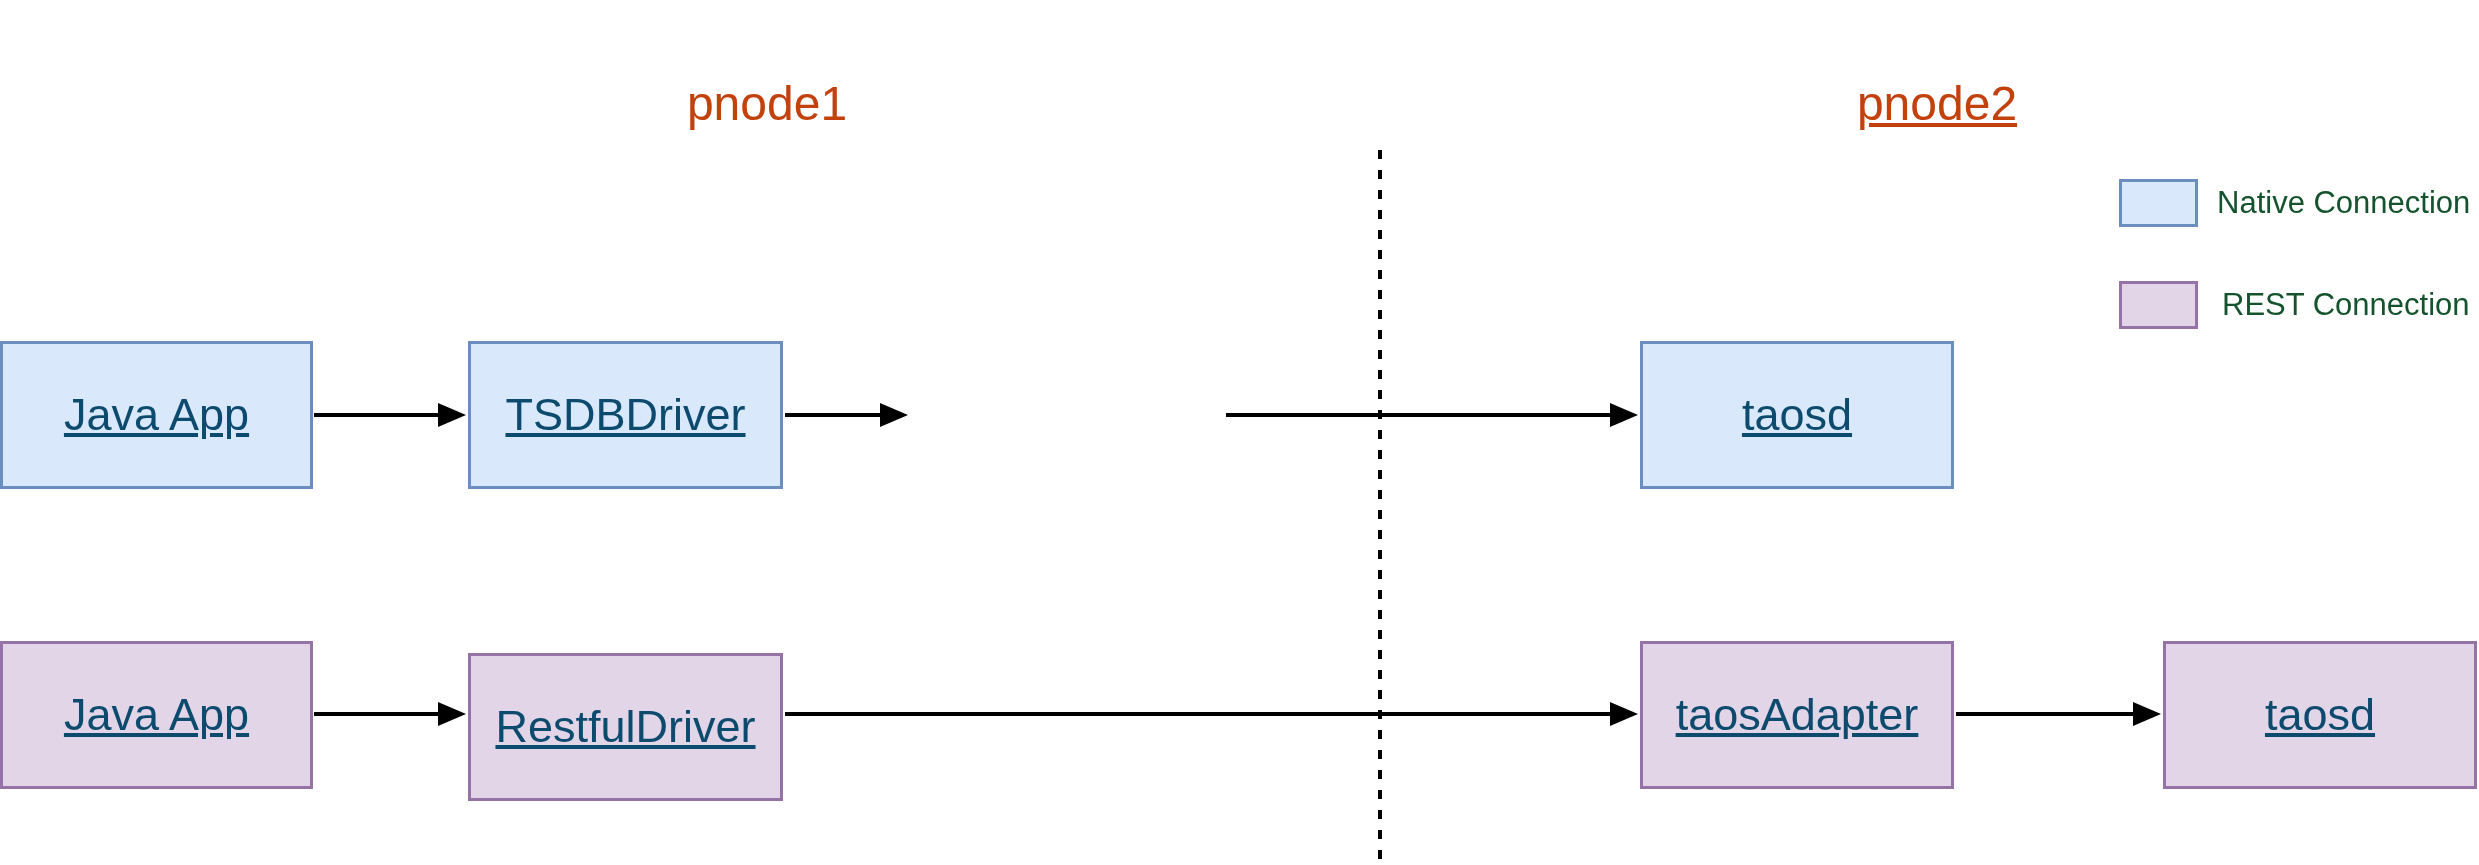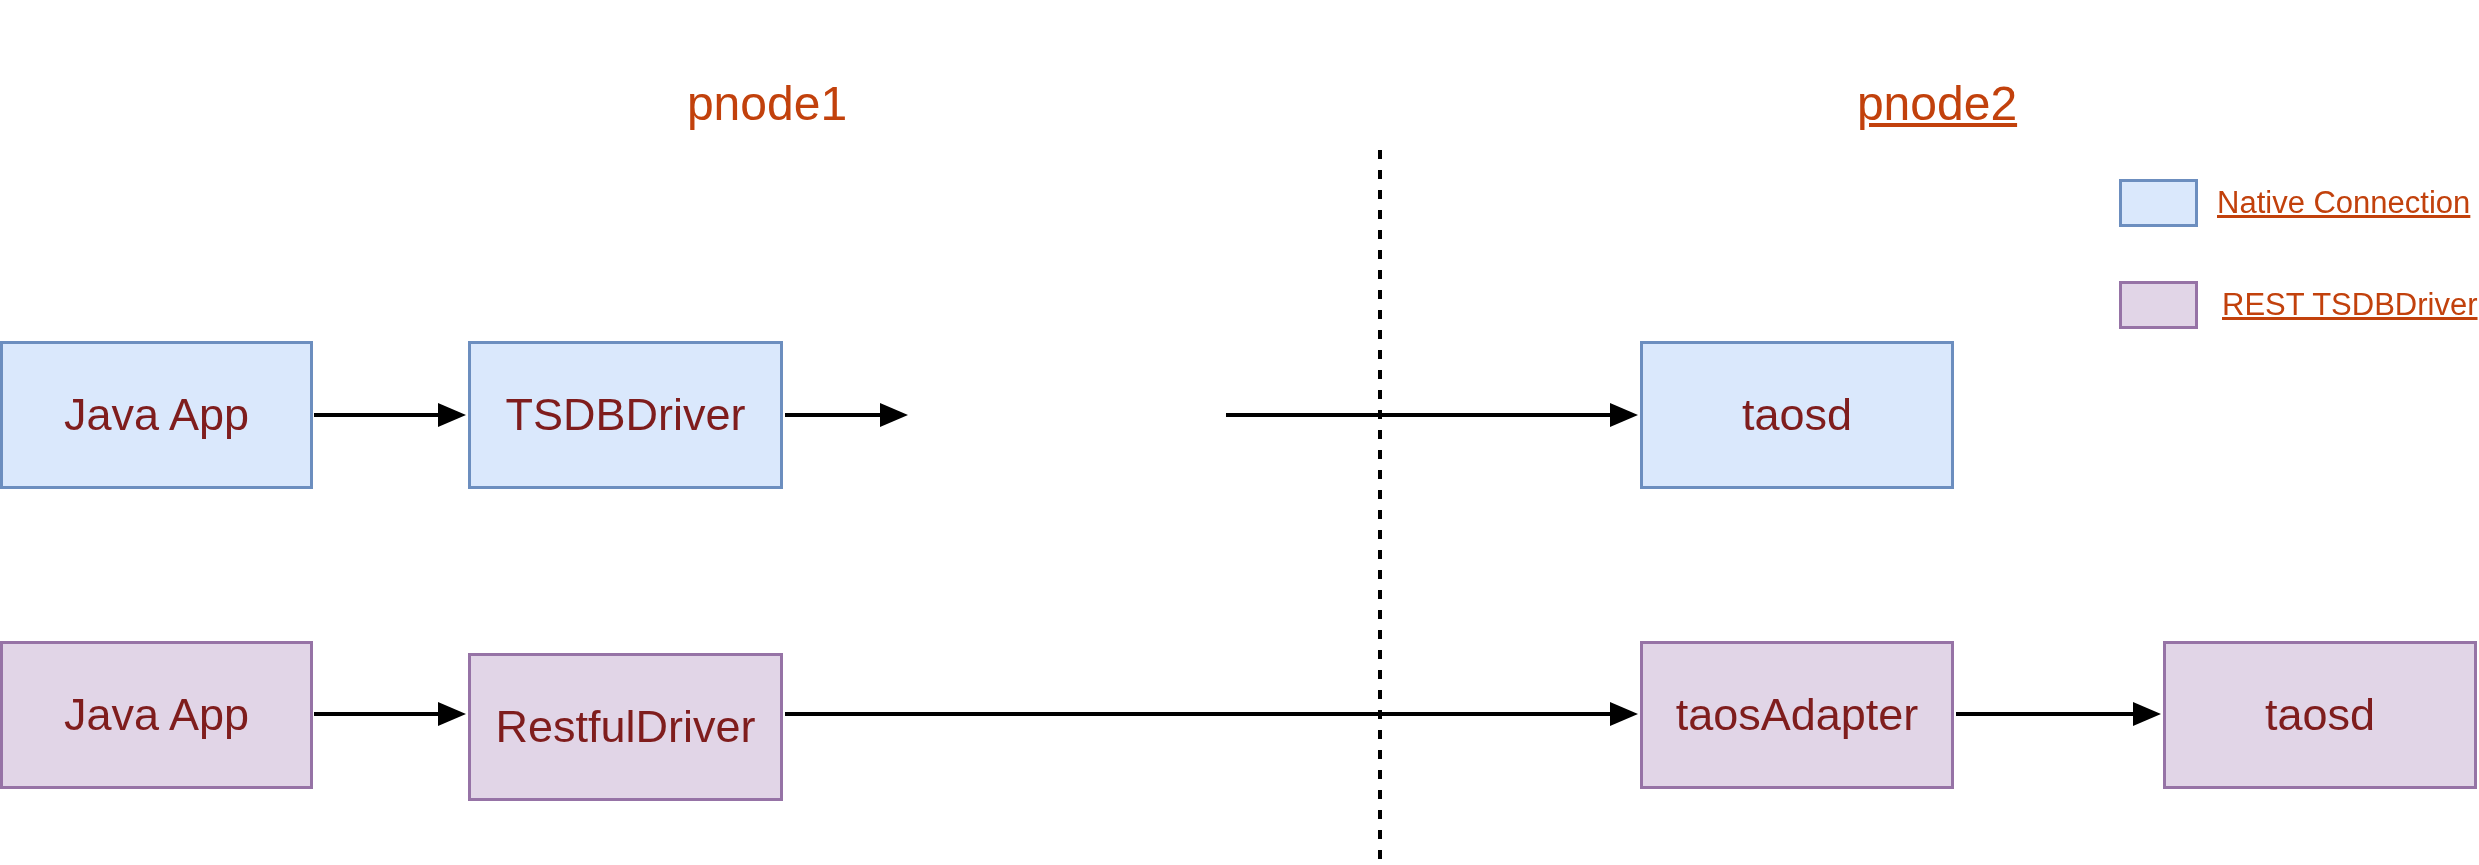--- a/index.html
+++ b/index.html
@@ -34,22 +34,23 @@
   }
 
   
   .node {
     position: absolute;
     box-sizing: border-box;
     display: flex;
     align-items: center;
     justify-content: center;
     font-size: 45px;
-    color: #7f1d1d;
+    color: #0c4a6e;
     white-space: nowrap;
+    text-decoration: underline;
   }
   .native-node { background: #dae8fc; border: 3px solid #6c8ebf; }
   .rest-node   { background: #e1d5e7; border: 3px solid #9673a6; }
 
   #n-java1   { left: 0px;    top: 341px; width: 313px; height: 148px; }
   #n-tsdb    { left: 468px;  top: 341px; width: 315px; height: 148px; }
   #n-libtaos { left: 910px;  top: 341px; width: 315px; height: 148px; }
   #n-taosd1  { left: 1640px; top: 341px; width: 314px; height: 148px; }
 
   #n-java2   { left: 0px;    top: 641px; width: 313px; height: 148px; }
@@ -62,23 +63,22 @@
     position: absolute;
     box-sizing: border-box;
     width: 79px; height: 48px;
   }
   #sw-native { left: 2119px; top: 179px; background: #dae8fc; border: 3px solid #6c8ebf; }
   #sw-rest   { left: 2119px; top: 281px; background: #e1d5e7; border: 3px solid #9673a6; }
   .legend-label {
     position: absolute;
     font-size: 31px;
     line-height: 34px;
-    color: #c2410c;
+    color: #14532d;
     white-space: nowrap;
-    text-decoration: underline;
   }
   #ll-native { left: 2217px; top: 186px; }
   #ll-rest   { left: 2222px; top: 288px; }
 </style>
 </head>
 <body>
 
 <div id="canvas">
 
   <div class="zone-label" id="zone-pnode1">pnode1</div>
@@ -135,16 +135,16 @@
     <span>taosAdapter</span>
   </div>
   <div class="node rest-node" id="n-taosd2">
     <span>taosd</span>
   </div>
 
   <div>
     <div class="legend-swatch" id="sw-native"></div>
     <div class="legend-label" id="ll-native">Native Connection</div>
     <div class="legend-swatch" id="sw-rest"></div>
-    <div class="legend-label" id="ll-rest">REST TSDBDriver</div>
+    <div class="legend-label" id="ll-rest">REST Connection</div>
   </div>
 
 </div>
 
 </body></html>

